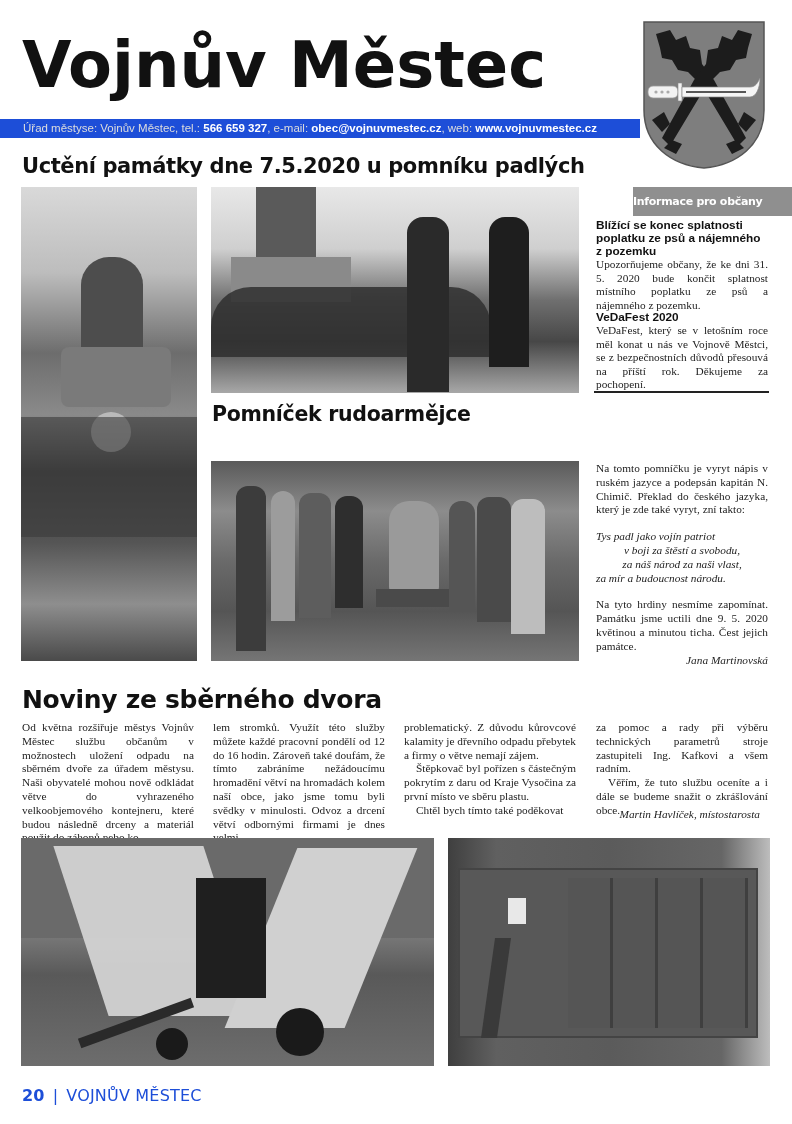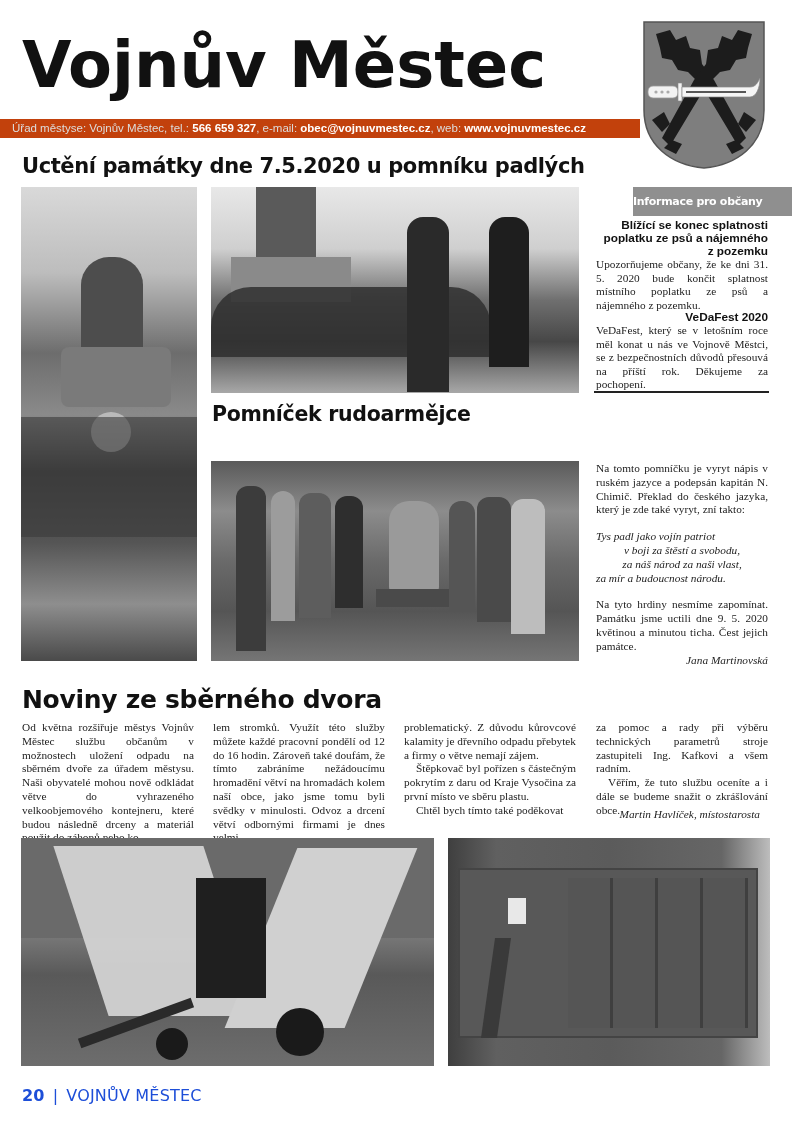--- a/index.html
+++ b/index.html
@@ -2,42 +2,42 @@
 <html><head>
 <meta charset="utf-8">
 <style>
   * { box-sizing: border-box; margin: 0; padding: 0; }
   html, body { width: 792px; height: 1124px; background: #ffffff; overflow: hidden; }
   body { position: relative; font-family: "Liberation Serif", serif; color: #1a1a1a; }
   .abs { position: absolute; }
 
   
   .masthead-title { left: 22px; top: 20px; font-family: "DejaVu Sans", sans-serif; font-weight: bold; font-size: 64px; color: #7a7a7a; letter-spacing: 0px; line-height: 90px; }
-  .contact-bar { left: 0; top: 119px; width: 640px; height: 19px; background: #c2410c; color: #dddddd; font-family: "Liberation Sans", sans-serif; font-size: 11.5px; line-height: 19px; padding-left: 12px; white-space: nowrap; }
+  .contact-bar { left: 0; top: 119px; width: 640px; height: 19px; background: #1d4ed8; color: #dddddd; font-family: "Liberation Sans", sans-serif; font-size: 11.5px; line-height: 19px; padding-left: 23px; white-space: nowrap; }
   .contact-bar b { color: #ffffff; }
   .coat { left: 642px; top: 20px; width: 124px; height: 150px; }
 
   
   .h1 { font-family: "DejaVu Sans", sans-serif; font-weight: bold; color: #111; }
   .h-uct { left: 22px; top: 152px; font-size: 21px; line-height: 28px; letter-spacing: -0.4px; }
   .h-pomn { left: 212px; top: 401px; font-size: 20.5px; line-height: 27px; letter-spacing: -0.3px; }
   .h-noviny { left: 22px; top: 683px; font-size: 25px; line-height: 34px; letter-spacing: -0.3px; }
 
   
   .photo { background: #777; overflow: hidden; }
   .p1 { left: 21px; top: 187px; width: 176px; height: 474px; background: linear-gradient(180deg, #d9d9d9 0%, #bdbdbd 18%, #6d6d6d 35%, #8a8a8a 48%, #3f3f3f 60%, #555 75%, #8e8e8e 88%, #4a4a4a 100%); }
   .p2 { left: 211px; top: 187px; width: 368px; height: 206px; background: linear-gradient(180deg, #e8e8e8 0%, #cfcfcf 30%, #6f6f6f 55%, #474747 75%, #a8a8a8 100%); }
   .p3 { left: 211px; top: 461px; width: 368px; height: 200px; background: linear-gradient(180deg, #5a5a5a 0%, #8c8c8c 25%, #6a6a6a 50%, #555 75%, #757575 100%); }
   .p4 { left: 21px; top: 838px; width: 413px; height: 228px; background: linear-gradient(180deg, #8f8f8f 0%, #7d7d7d 40%, #595959 60%, #6d6d6d 100%); }
   .p5 { left: 448px; top: 838px; width: 322px; height: 228px; background: linear-gradient(90deg, #3f3f3f 0%, #606060 15%, #5b5b5b 50%, #666 85%, #bdbdbd 100%); }
   .photo .shape { position: absolute; }
 
   
   .info-head { left: 594px; top: 187px; width: 175px; height: 29px; background: #8f8f8f; color: #ffffff; font-family: "DejaVu Sans", sans-serif; font-weight: bold; font-size: 11px; line-height: 29px; text-align: left; letter-spacing: -0.3px; margin-left: 39px; }
-  .info-sub { font-family: "Liberation Sans", sans-serif; font-weight: bold; font-size: 11.8px; line-height: 13px; color: #111; text-align: right; }
+  .info-sub { font-family: "Liberation Sans", sans-serif; font-weight: bold; font-size: 11.8px; line-height: 13px; color: #111; }
   .info-body { font-family: "Liberation Serif", serif; font-size: 11.3px; line-height: 13.6px; text-align: justify; color: #222; }
   .info-rule { left: 594px; top: 391px; width: 175px; height: 1.5px; background: #222; }
 
   .col-text { font-family: "Liberation Serif", serif; font-size: 11.3px; line-height: 13.8px; text-align: justify; color: #222; }
   .col-text p { margin: 0; }
   .indent { text-indent: 12px; }
   .italic { font-style: italic; }
   .sig { text-align: right; font-style: italic; }
 
   .footer { left: 22px; top: 1084px; font-family: "DejaVu Sans", sans-serif; font-size: 16px; line-height: 24px; color: #1d4ed8; letter-spacing: 0.2px; }

